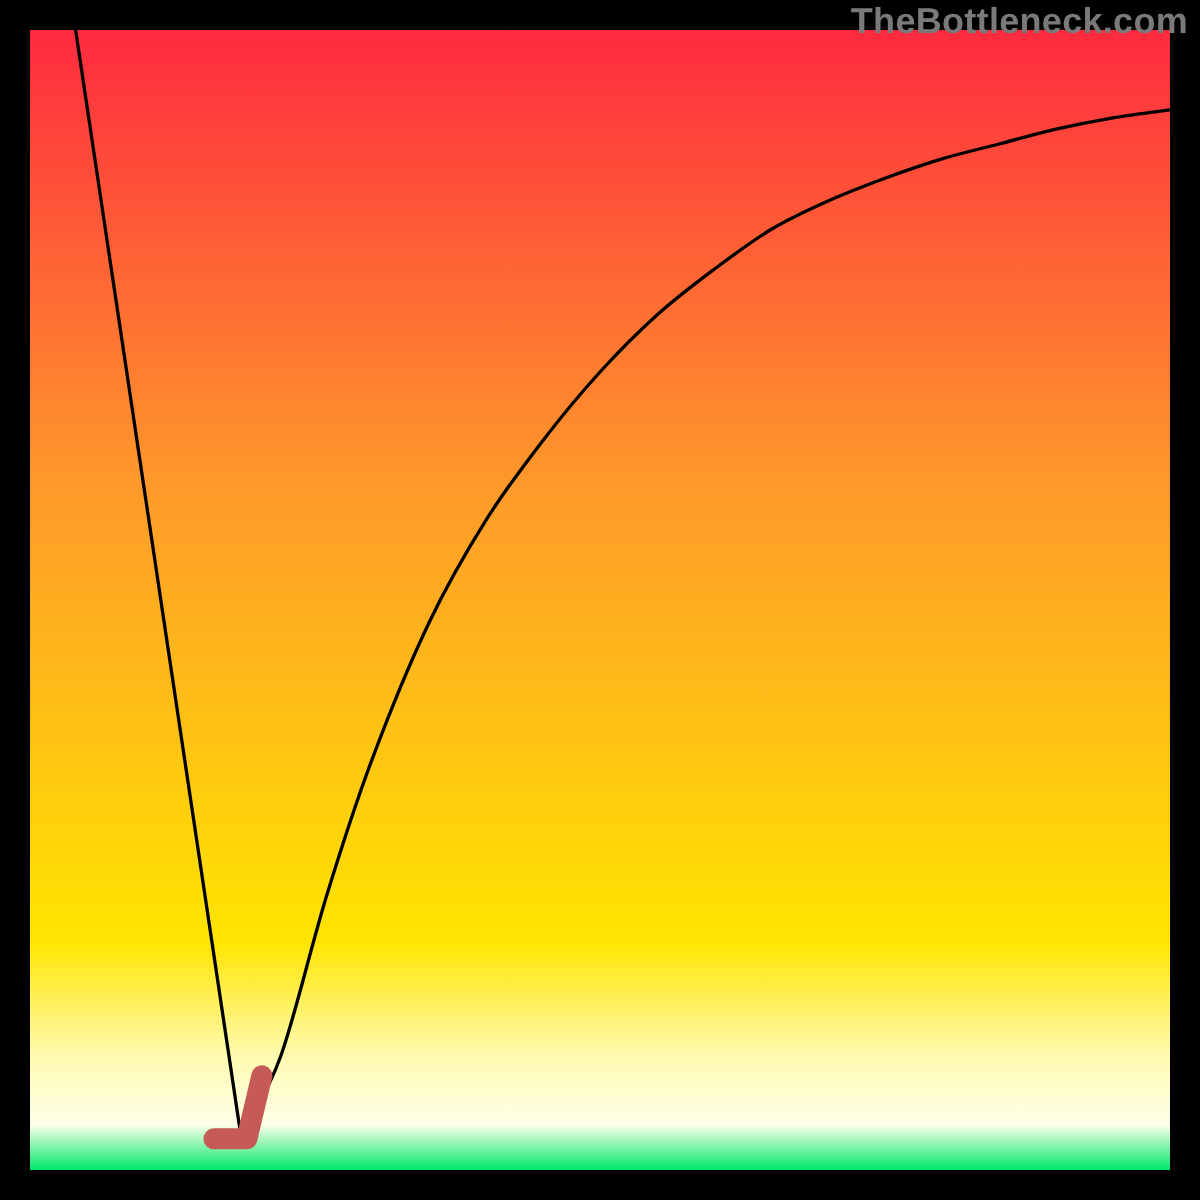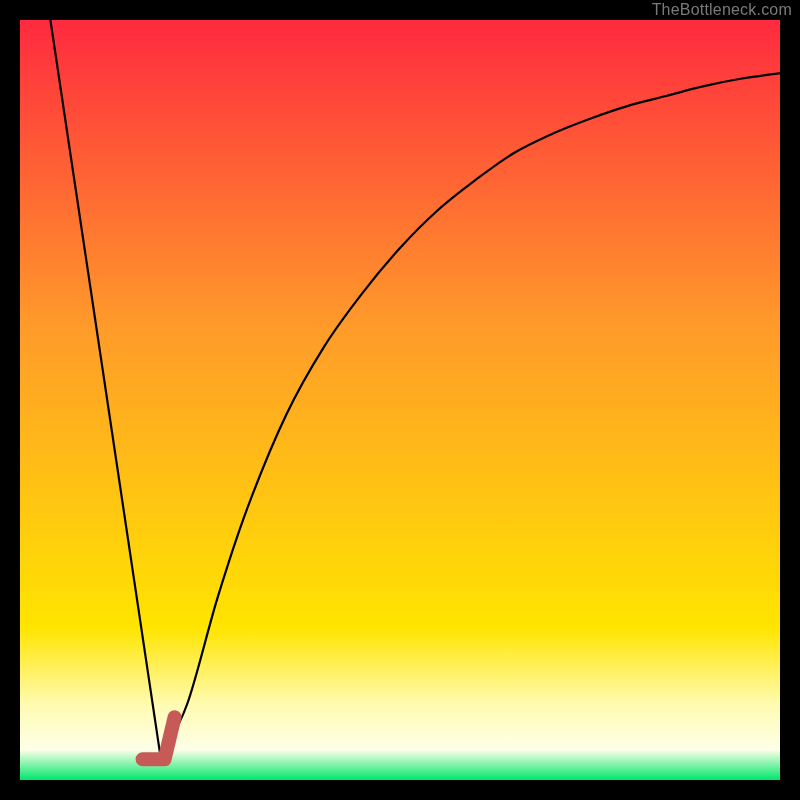--- a/index.html
+++ b/index.html
@@ -20,24 +20,24 @@
     background: #000;
   }
   .plot-area {
     position: absolute;
     left: 0; top: 0; right: 0; bottom: 0;
   }
   .credit {
     position: absolute;
     top: 1px;
     right: 8px;
-    font-size: 16px;
+    font-size: 24px;
     color: #7a7a7a;
     letter-spacing: 0.2px;
-    font-weight: 400;
+    font-weight: 700;
   }
 </style>
 </head>
 <body>
 
 <div class="frame">
   <svg class="plot-area" viewBox="0 0 760 760" preserveAspectRatio="none">
     <defs>
       <linearGradient id="bg-grad" x1="0" y1="0" x2="0" y2="1">
         <stop id="g0" offset="0%" stop-color="#ff2a3f"></stop>

